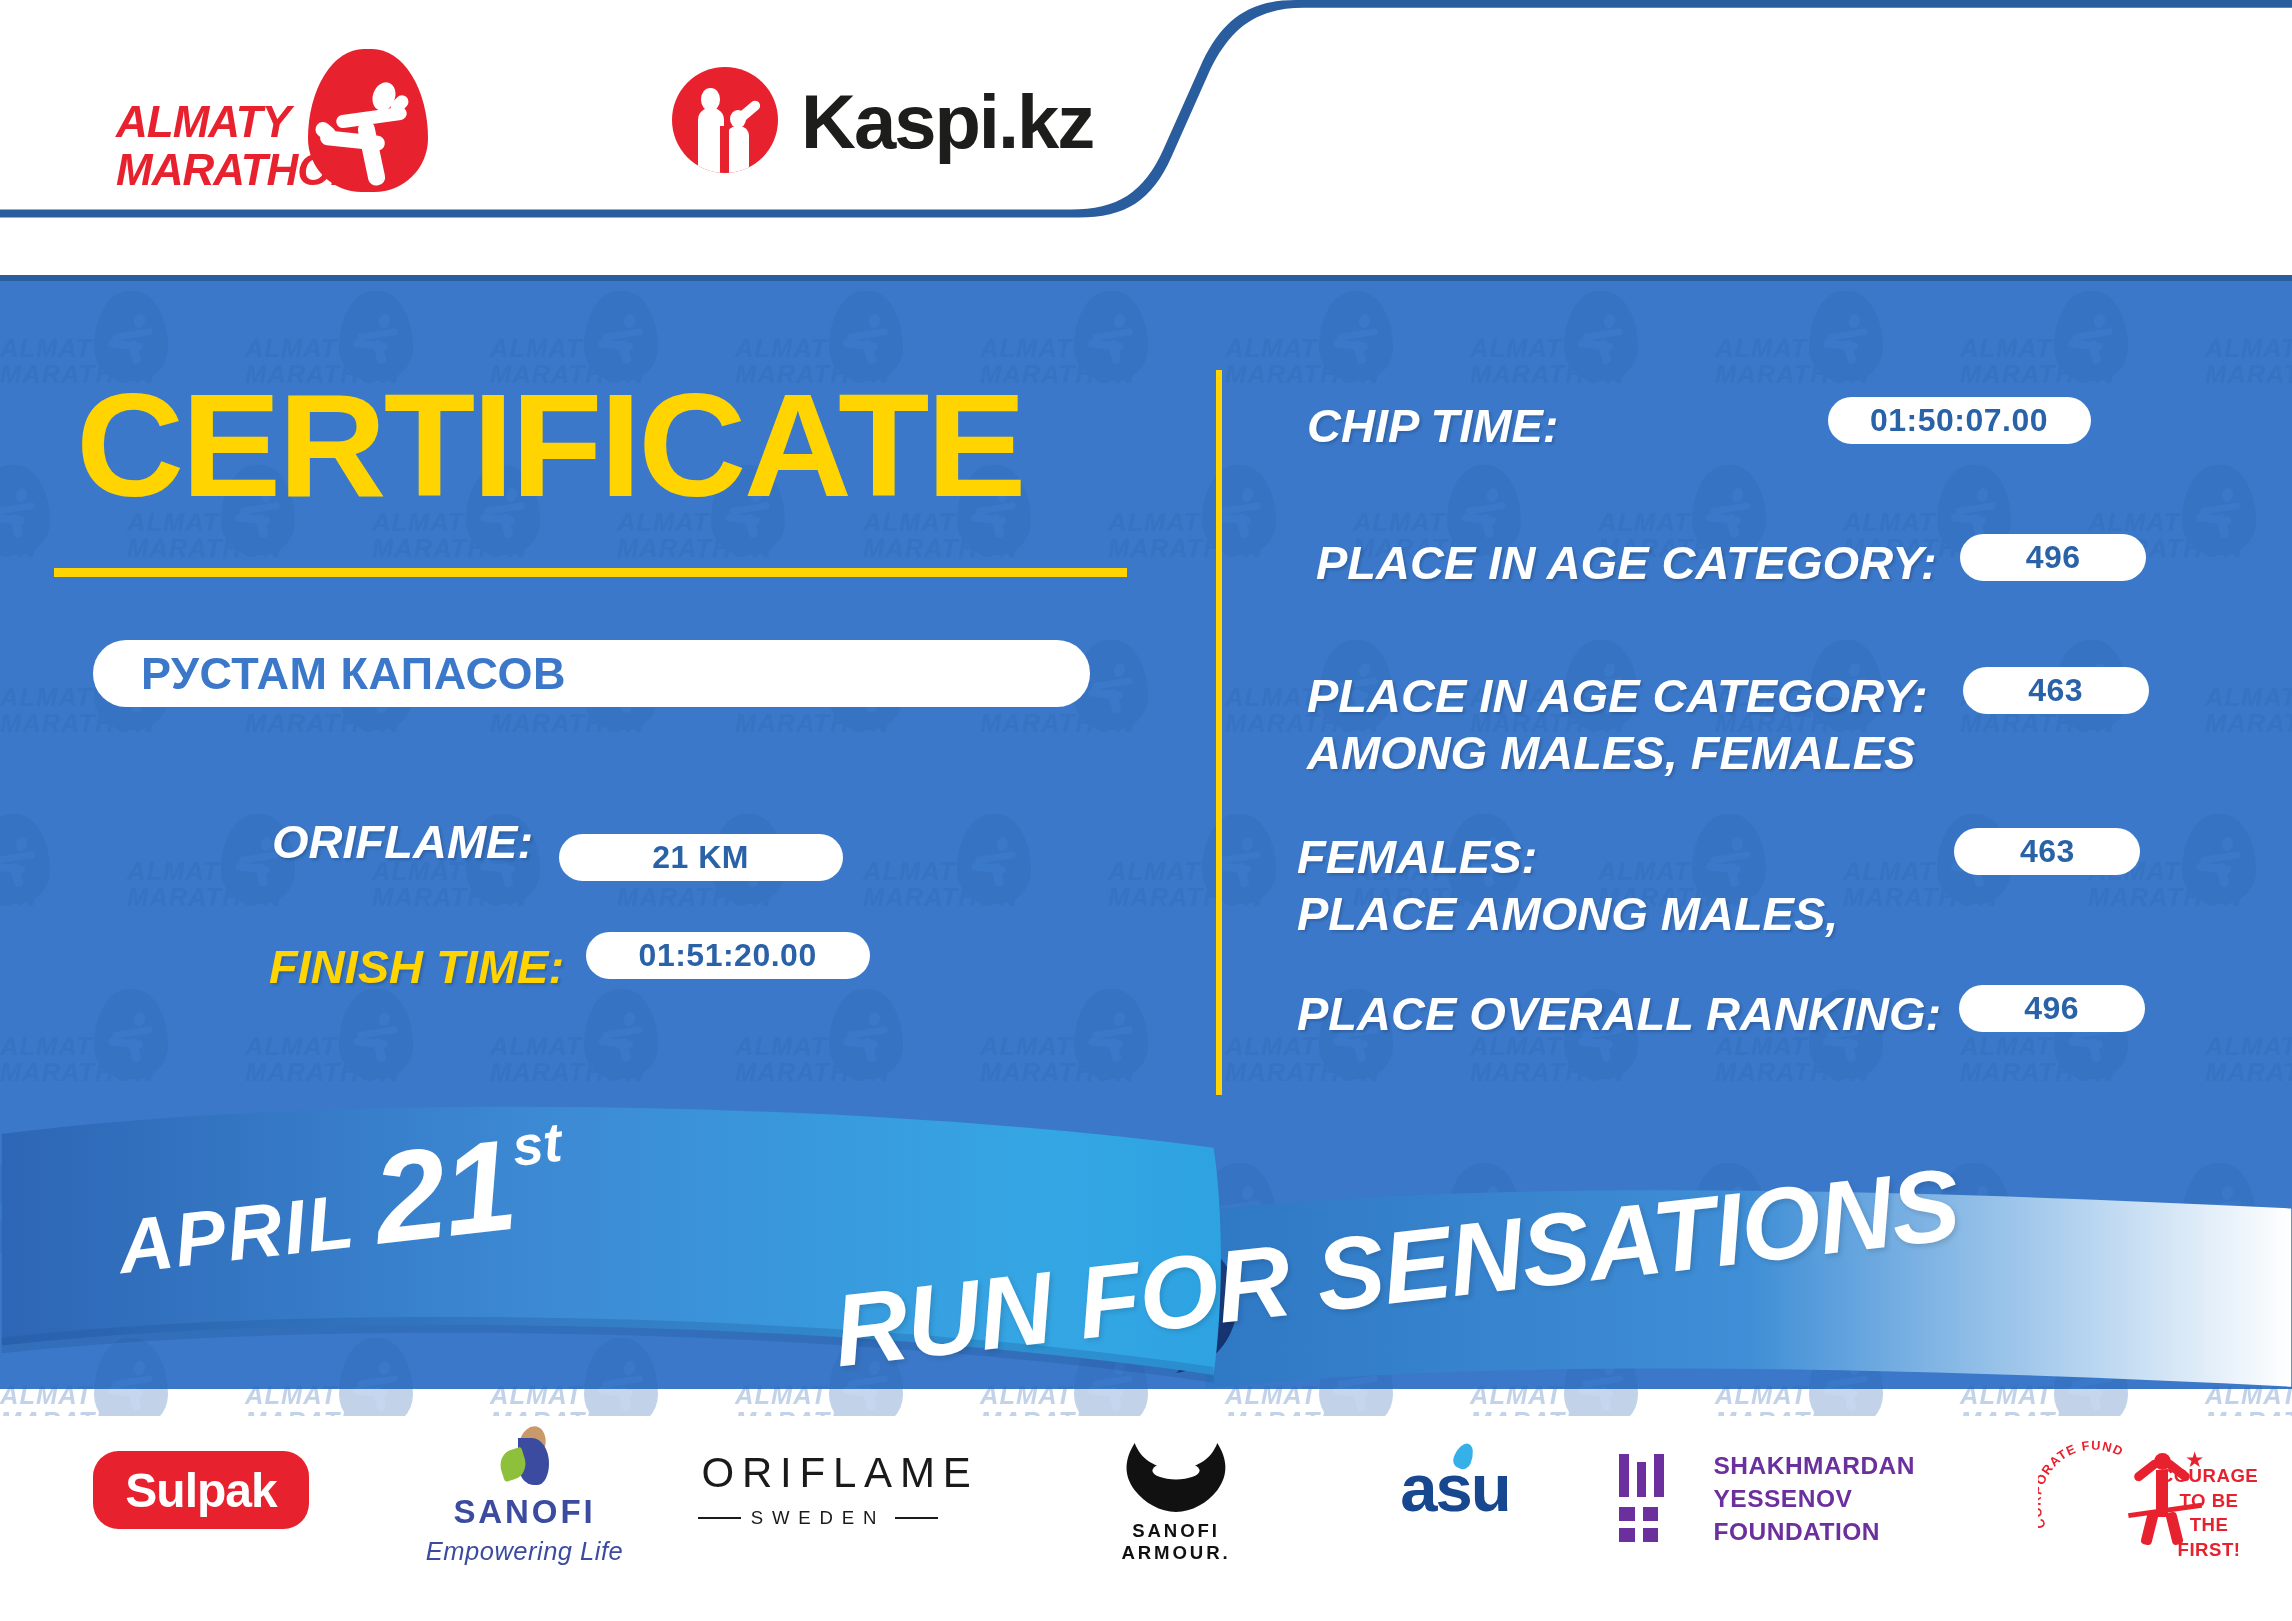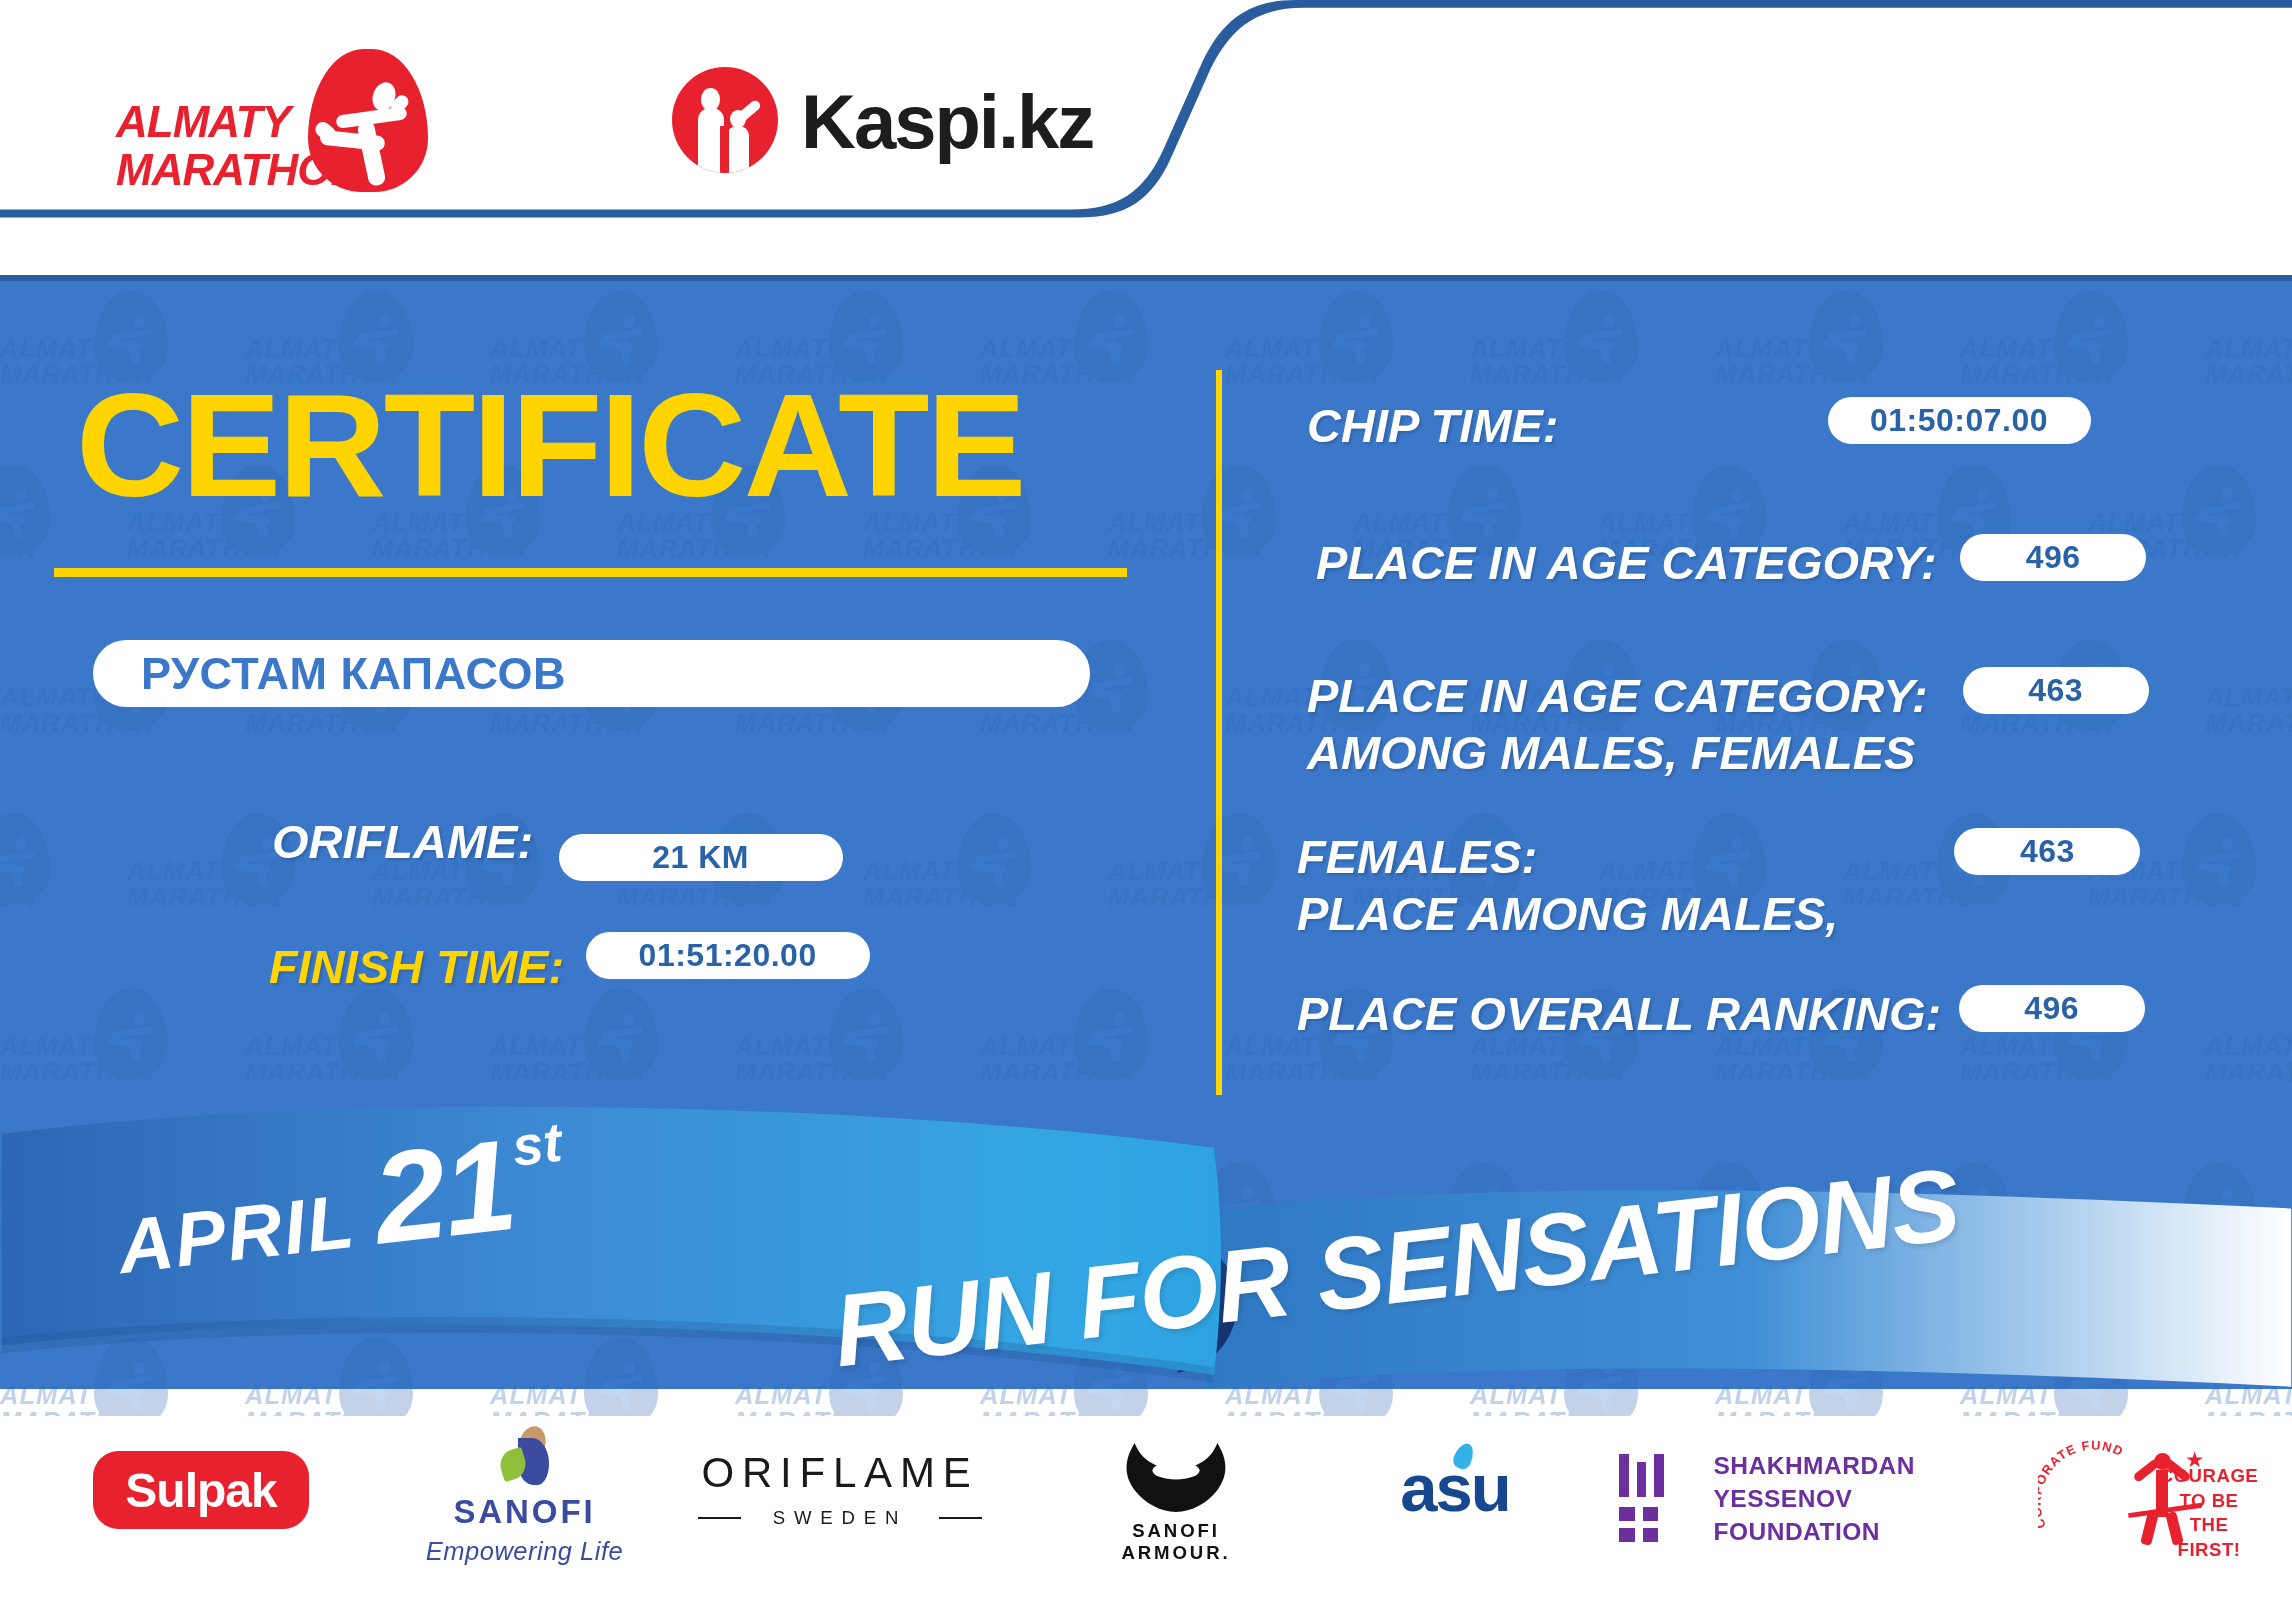--- a/index.html
+++ b/index.html
@@ -230,21 +230,21 @@
   .sm-blue{position:absolute;left:23.5px;top:11.8px;width:31px;height:47px;background:#3b4ca0;border-radius:0 60% 40% 55%/0 60% 50% 50%;}
   .sm-green{position:absolute;left:5.9px;top:23.5px;width:25.5px;height:29px;background:#8fc03c;border-radius:60% 10% 60% 10%;transform:rotate(-18deg);}
   .sanofi-name{color:#3b4ca0;font-weight:bold;font-size:33px;letter-spacing:2.9px;}
   .sanofi-tag{color:#3b4ca0;font-style:italic;font-size:25.5px;margin-top:5.9px;letter-spacing:0.5px;}
 
   
   .sp-oriflame{position:absolute;left:698px;top:1449px;width:284px;height:94px;text-align:center;}
   .ori-name{color:#1a1a1a;font-size:42px;letter-spacing:7.8px;font-weight:400;}
   .ori-sub{
     color:#1a1a1a;font-size:18.6px;letter-spacing:8.8px;margin-top:9.8px;
-    display:flex;align-items:center;justify-content:space-between;gap:9.8px;
+    display:flex;align-items:center;justify-content:flex-start;gap:9.8px;
   }
   .ori-sub .ln{width:43px;height:2px;background:#1a1a1a;display:inline-block;}
 
   
   .sp-ua{position:absolute;left:1088px;top:1441px;width:176px;height:118px;text-align:center;}
   .ua-mark{position:relative;width:118px;height:73px;margin:0 auto;}
   .ua-mark svg{display:block;}
   .ua-name{color:#111;font-weight:bold;font-size:18.6px;letter-spacing:2.9px;margin-top:5.9px;}
 
   

